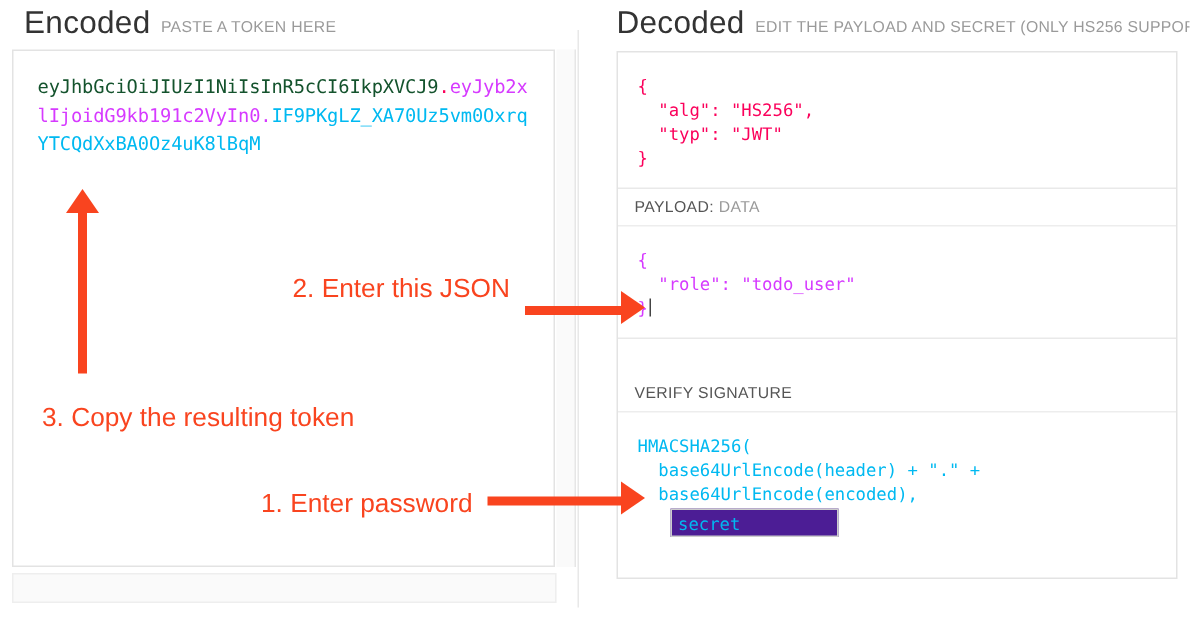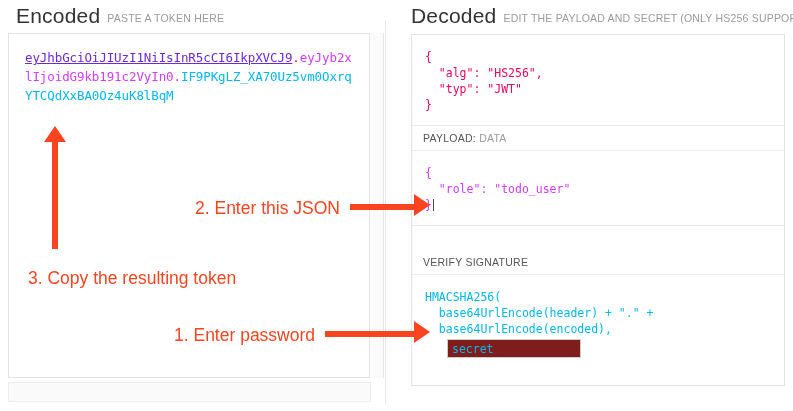--- a/index.html
+++ b/index.html
@@ -53,21 +53,21 @@
     position: absolute;
     left: 16px;
     top: 14px;
     right: 14px;
     font-family: "DejaVu Sans Mono", "Liberation Mono", monospace;
     font-size: 12.5px;
     line-height: 19px;
     word-break: break-all;
     letter-spacing: -0.1px;
   }
-  .seg-header { color: #6d28d9; text-decoration: underline; }
+  .seg-header { color: #14532d; }
   .seg-dot    { color: #fb015b; }
   .seg-payload{ color: #d63aff; }
   .seg-dot2   { color: #d63aff; }
   .seg-sig    { color: #00b9f1; }
 
   
   #encoded-scrollbar {
     position: absolute;
     left: 371px;
     top: 33px;
@@ -141,24 +141,24 @@
     height: 12px;
     background: #444;
     vertical-align: -2px;
     margin-left: 1px;
   }
 
   
   #secret-input {
     display: block;
     margin: 2px 0 3px 22px;
-    width: 134px;
+    width: 112px;
     height: 19px;
     border: 1px solid #cccccc;
-    background: #7f1d1d;
+    background: #4c1d95;
     color: #00b9f1;
     font-family: "DejaVu Sans Mono", "Liberation Mono", monospace;
     font-size: 11.5px;
     padding: 0 4px;
     box-sizing: border-box;
     outline: none;
   }
   #secret-checkbox-row {
     white-space: nowrap;
     color: #00b9f1;
@@ -177,21 +177,21 @@
   }
 
   
   .anno-text {
     position: absolute;
     color: #f9441f;
     font-size: 17.5px;
     font-family: "Liberation Sans", sans-serif;
     white-space: nowrap;
   }
-  #anno-2 { left: 195px; top: 198px; }
+  #anno-2 { left: 195px; top: 182px; }
   #anno-3 { left: 28px;  top: 268px; }
   #anno-1 { left: 174px; top: 325px; }
 
   .anno-line-h {
     position: absolute;
     height: 6px;
     background: #f9441f;
   }
   .anno-arrow-right {
     position: absolute;

